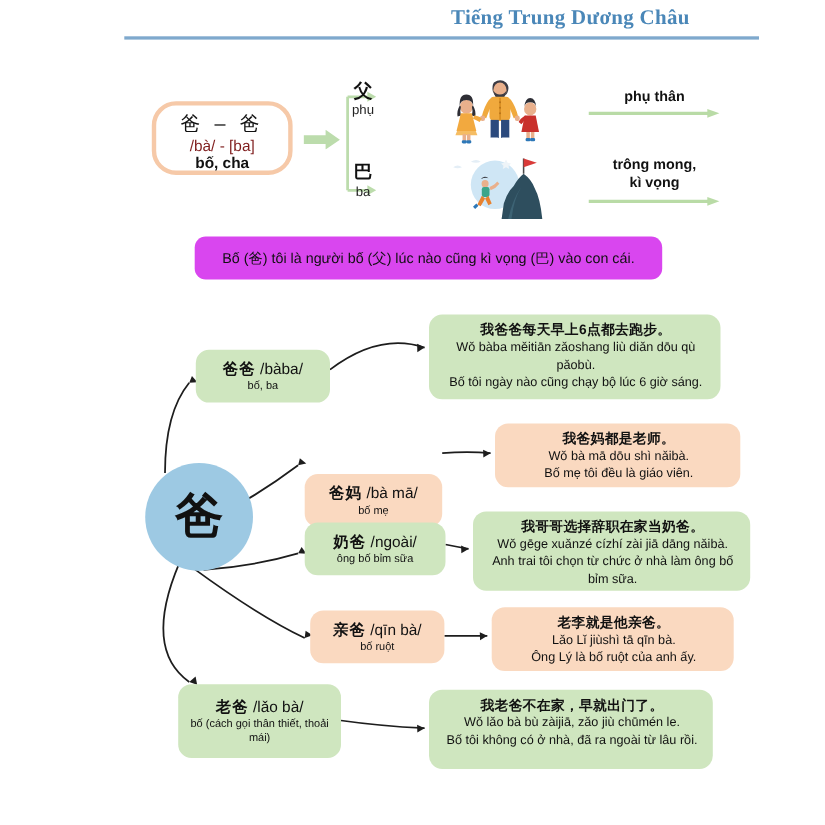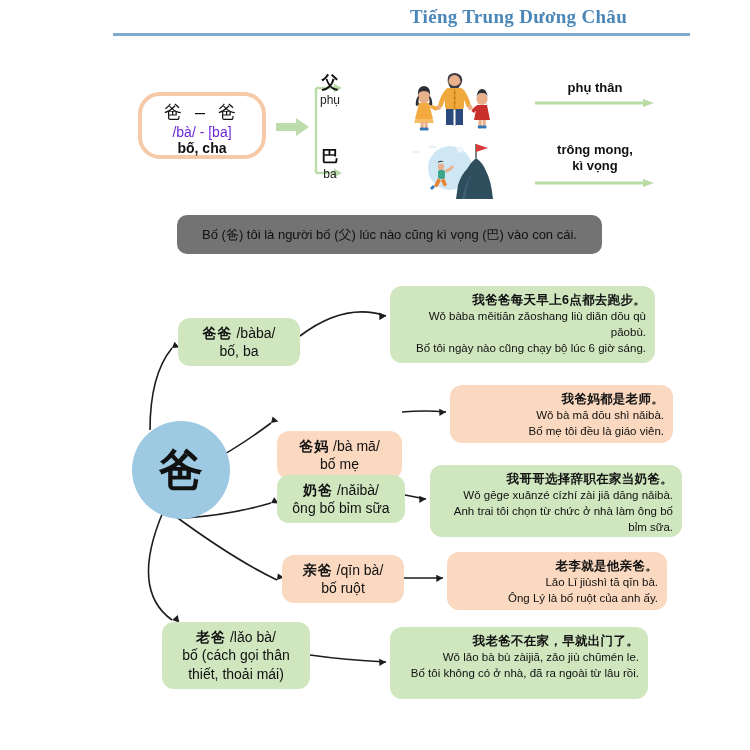--- a/index.html
+++ b/index.html
@@ -60,21 +60,21 @@
   .mw-hanzi {
     font-size: 18px;
     font-weight: normal;
     letter-spacing: 4px;
     line-height: 1.25;
     color: #111;
   }
   .mw-pinyin {
     font-size: 14px;
     line-height: 1.2;
-    color: #6d28d9;
+    color: #7f1d1d;
   }
   .mw-viet {
     font-size: 14px;
     font-weight: bold;
     line-height: 1.25;
     color: #111;
   }
 
   #split-arrow {
     position: absolute;
@@ -138,21 +138,21 @@
   #garrow-1 { left: 535px; top: 98px; }
   #garrow-2 { left: 535px; top: 178px; }
 
   
   #summary-banner {
     position: absolute;
     left: 177px;
     top: 215px;
     width: 425px;
     height: 39px;
-    background: #737373;
+    background: #d946ef;
     border-radius: 10px;
     display: flex;
     align-items: center;
     justify-content: center;
     box-sizing: border-box;
     padding: 0 12px;
   }
   #summary-banner span {
     font-size: 13px;
     color: #101010;
@@ -208,33 +208,33 @@
     font-size: 14px;
     line-height: 1.3;
     color: #111;
     white-space: nowrap;
   }
   .term-node .t-top b {
     font-weight: bold;
     letter-spacing: 1px;
   }
   .term-node .t-viet {
-    font-size: 14px;
+    font-size: 10px;
     line-height: 1.3;
     color: #111;
   }
   .green { background: #cfe6bf; }
   .peach { background: #fad9c0; }
 
   .ex-node {
     position: absolute;
     border-radius: 12px;
     box-sizing: border-box;
     padding: 6px 9px 25px 11px;
-    text-align: right;
+    text-align: center;
   }
   .ex-node .ex-hanzi {
     font-size: 12.5px;
     font-weight: bold;
     line-height: 1.35;
     color: #111;
     letter-spacing: 0.3px;
   }
   .ex-node .ex-pinyin,
   .ex-node .ex-viet {
@@ -437,21 +437,21 @@
   </div>
   <div class="ex-node peach" id="node-ex-1">
     <div class="ex-hanzi">我爸妈都是老师。</div>
     <div class="ex-pinyin">Wǒ bà mā dōu shì nǎibà.</div>
     <div class="ex-viet">Bố mẹ tôi đều là giáo viên.</div>
   </div>
 
   <div class="term-node green" id="node-term-2">
     <div class="t-top">
       <b>奶爸</b>
-      <span>/nǎibà/</span>
+      <span>/ngoài/</span>
     </div>
     <div class="t-viet">ông bố bỉm sữa</div>
   </div>
   <div class="ex-node green" id="node-ex-2">
     <div class="ex-hanzi">我哥哥选择辞职在家当奶爸。</div>
     <div class="ex-pinyin">Wǒ gēge xuǎnzé cízhí zài jiā dāng nǎibà.</div>
     <div class="ex-viet">Anh trai tôi chọn từ chức ở nhà làm ông bố bỉm sữa.</div>
   </div>
 
   <div class="term-node peach" id="node-term-3">

